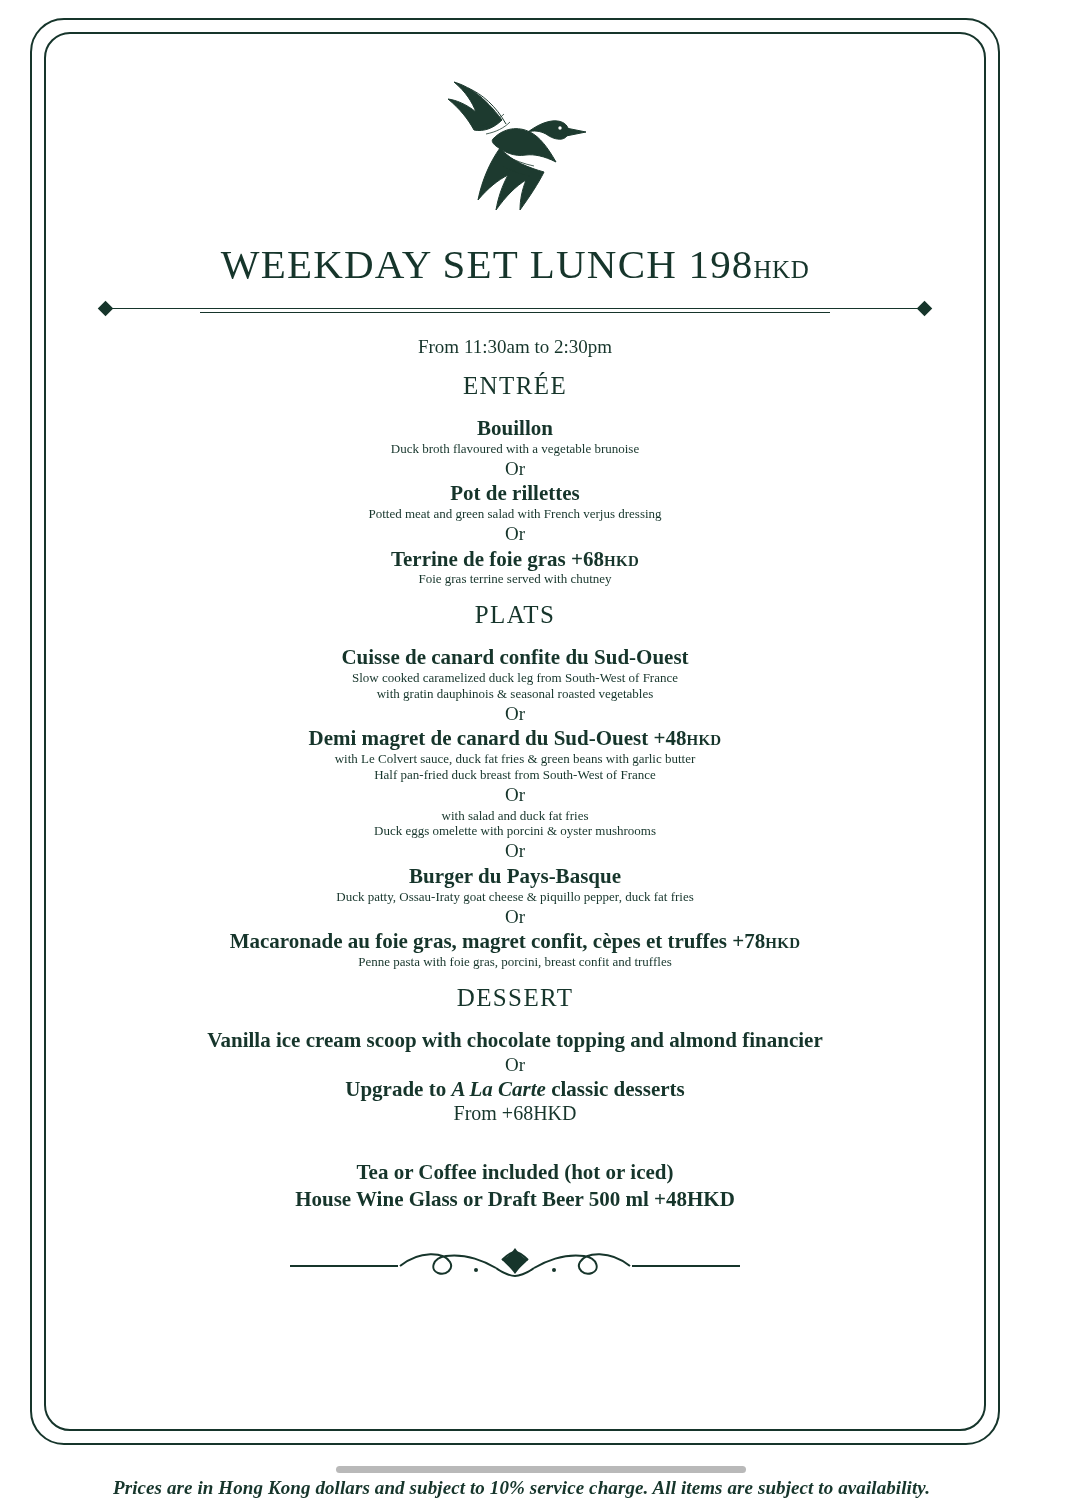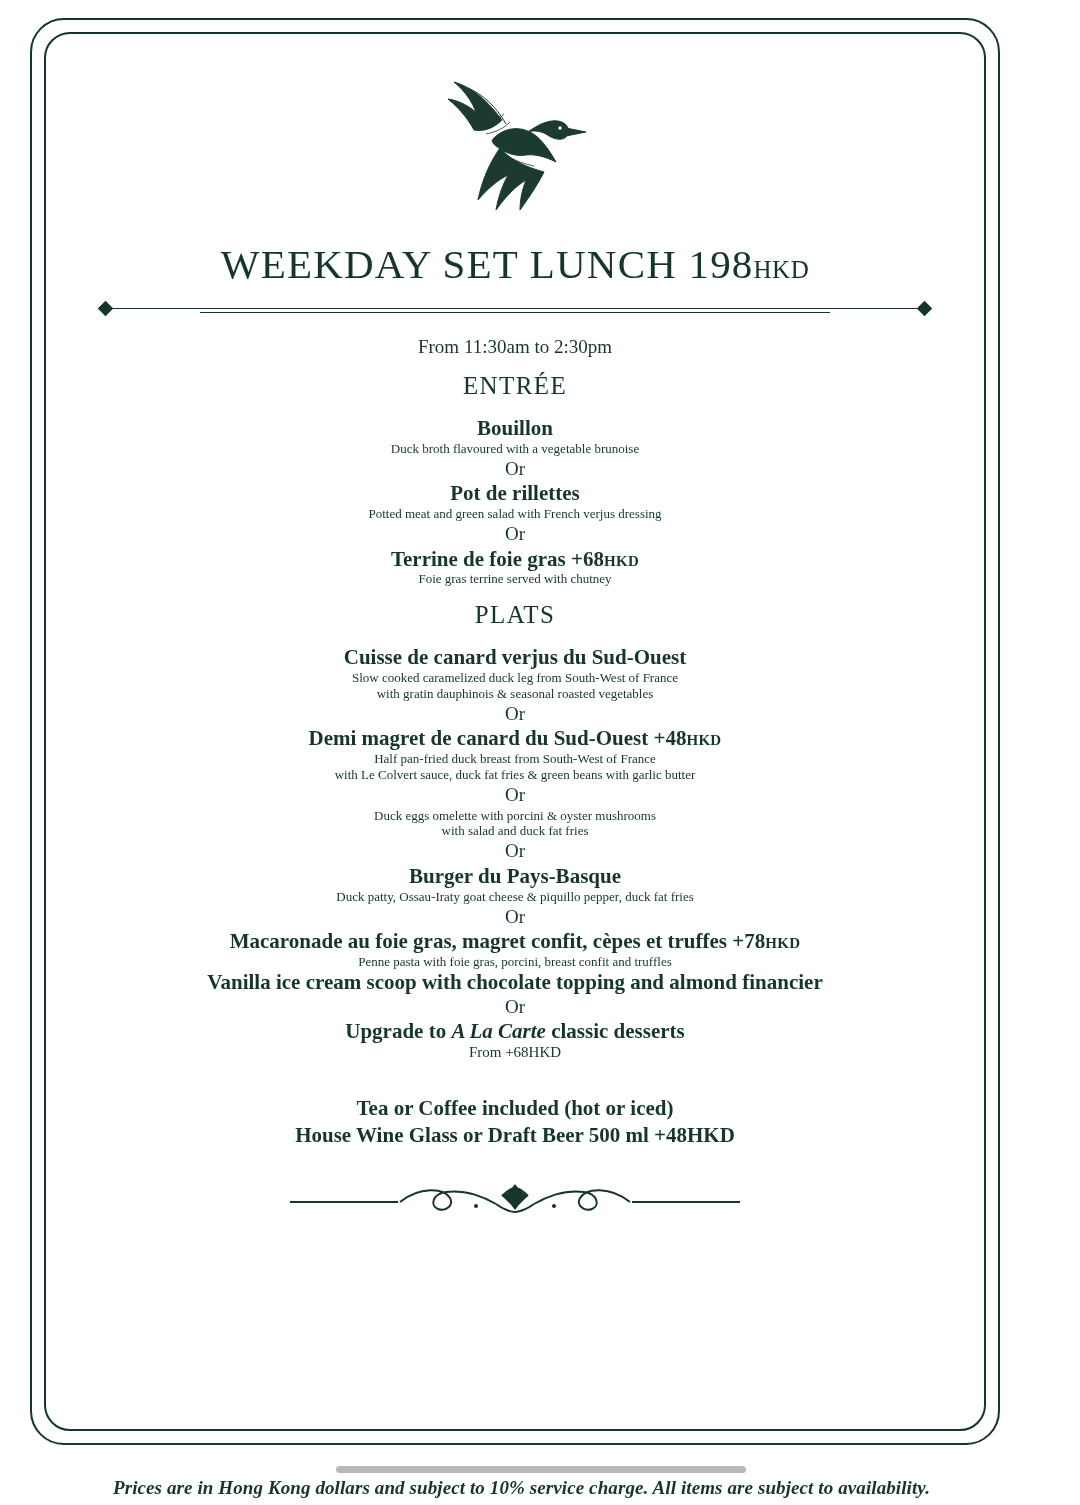--- a/index.html
+++ b/index.html
@@ -130,21 +130,21 @@
   .leaf {
     display: inline-block;
     width: 19px;
     height: 19px;
     vertical-align: -2px;
     margin-right: 5px;
   }
   .leaf svg { display: block; width: 100%; height: 100%; }
   .gap-lg { height: 34px; }
   .italic { font-style: italic; }
-  .from-line { font-size: 15px; }
+  .from-line { font-size: 20px; }
   .incl {
     font-size: 21px;
     font-weight: bold;
     line-height: 1.3;
   }
   
   .flourish {
     margin: 26px auto 0 auto;
     width: 470px;
     height: 52px;
@@ -231,45 +231,46 @@
     <div class="dish">Pot de rillettes</div>
     <div class="desc">Potted meat and green salad with French verjus dressing</div>
     <div class="or">Or</div>
     <div class="dish">
       <span>Terrine de foie gras +68</span><span class="sup">HKD</span>
     </div>
     <div class="desc">Foie gras terrine served with chutney</div>
 
     <div class="section-head">PLATS</div>
 
-    <div class="dish">Cuisse de canard verjus du Sud-Ouest</div>
+    <div class="dish">Cuisse de canard confite du Sud-Ouest</div>
     <div class="desc">Slow cooked caramelized duck leg from South-West of France</div>
     <div class="desc">with gratin dauphinois &amp; seasonal roasted vegetables</div>
     <div class="or">Or</div>
 
     <div class="dish">
       <span>Demi magret de canard du Sud-Ouest +48</span><span class="sup">HKD</span>
     </div>
+    <div class="desc">with Le Colvert sauce, duck fat fries &amp; green beans with garlic butter</div>
     <div class="desc">Half pan-fried duck breast from South-West of France</div>
-    <div class="desc">with Le Colvert sauce, duck fat fries &amp; green beans with garlic butter</div>
-    <div class="or">Or</div>
-
+    <div class="or">Or</div>
+
+    <div class="desc">with salad and duck fat fries</div>
     <div class="desc">Duck eggs omelette with porcini &amp; oyster mushrooms</div>
-    <div class="desc">with salad and duck fat fries</div>
     <div class="or">Or</div>
 
     <div class="dish">Burger du Pays-Basque</div>
     <div class="desc">Duck patty, Ossau-Iraty goat cheese &amp; piquillo pepper, duck fat fries</div>
     <div class="or">Or</div>
 
     <div class="dish">
       <span>Macaronade au foie gras, magret confit, cèpes et truffes +78</span><span class="sup">HKD</span>
     </div>
     <div class="desc">Penne pasta with foie gras, porcini, breast confit and truffles</div>
 
+    <div class="section-head">DESSERT</div>
 
     <div class="dish">Vanilla ice cream scoop with chocolate topping and almond financier</div>
     <div class="or">Or</div>
     <div class="dish">
       <span>Upgrade to </span><span class="italic">A La Carte</span><span> classic desserts</span>
     </div>
     <div class="from-line">
       <span>From +68</span><span class="sup">HKD</span>
     </div>
 

